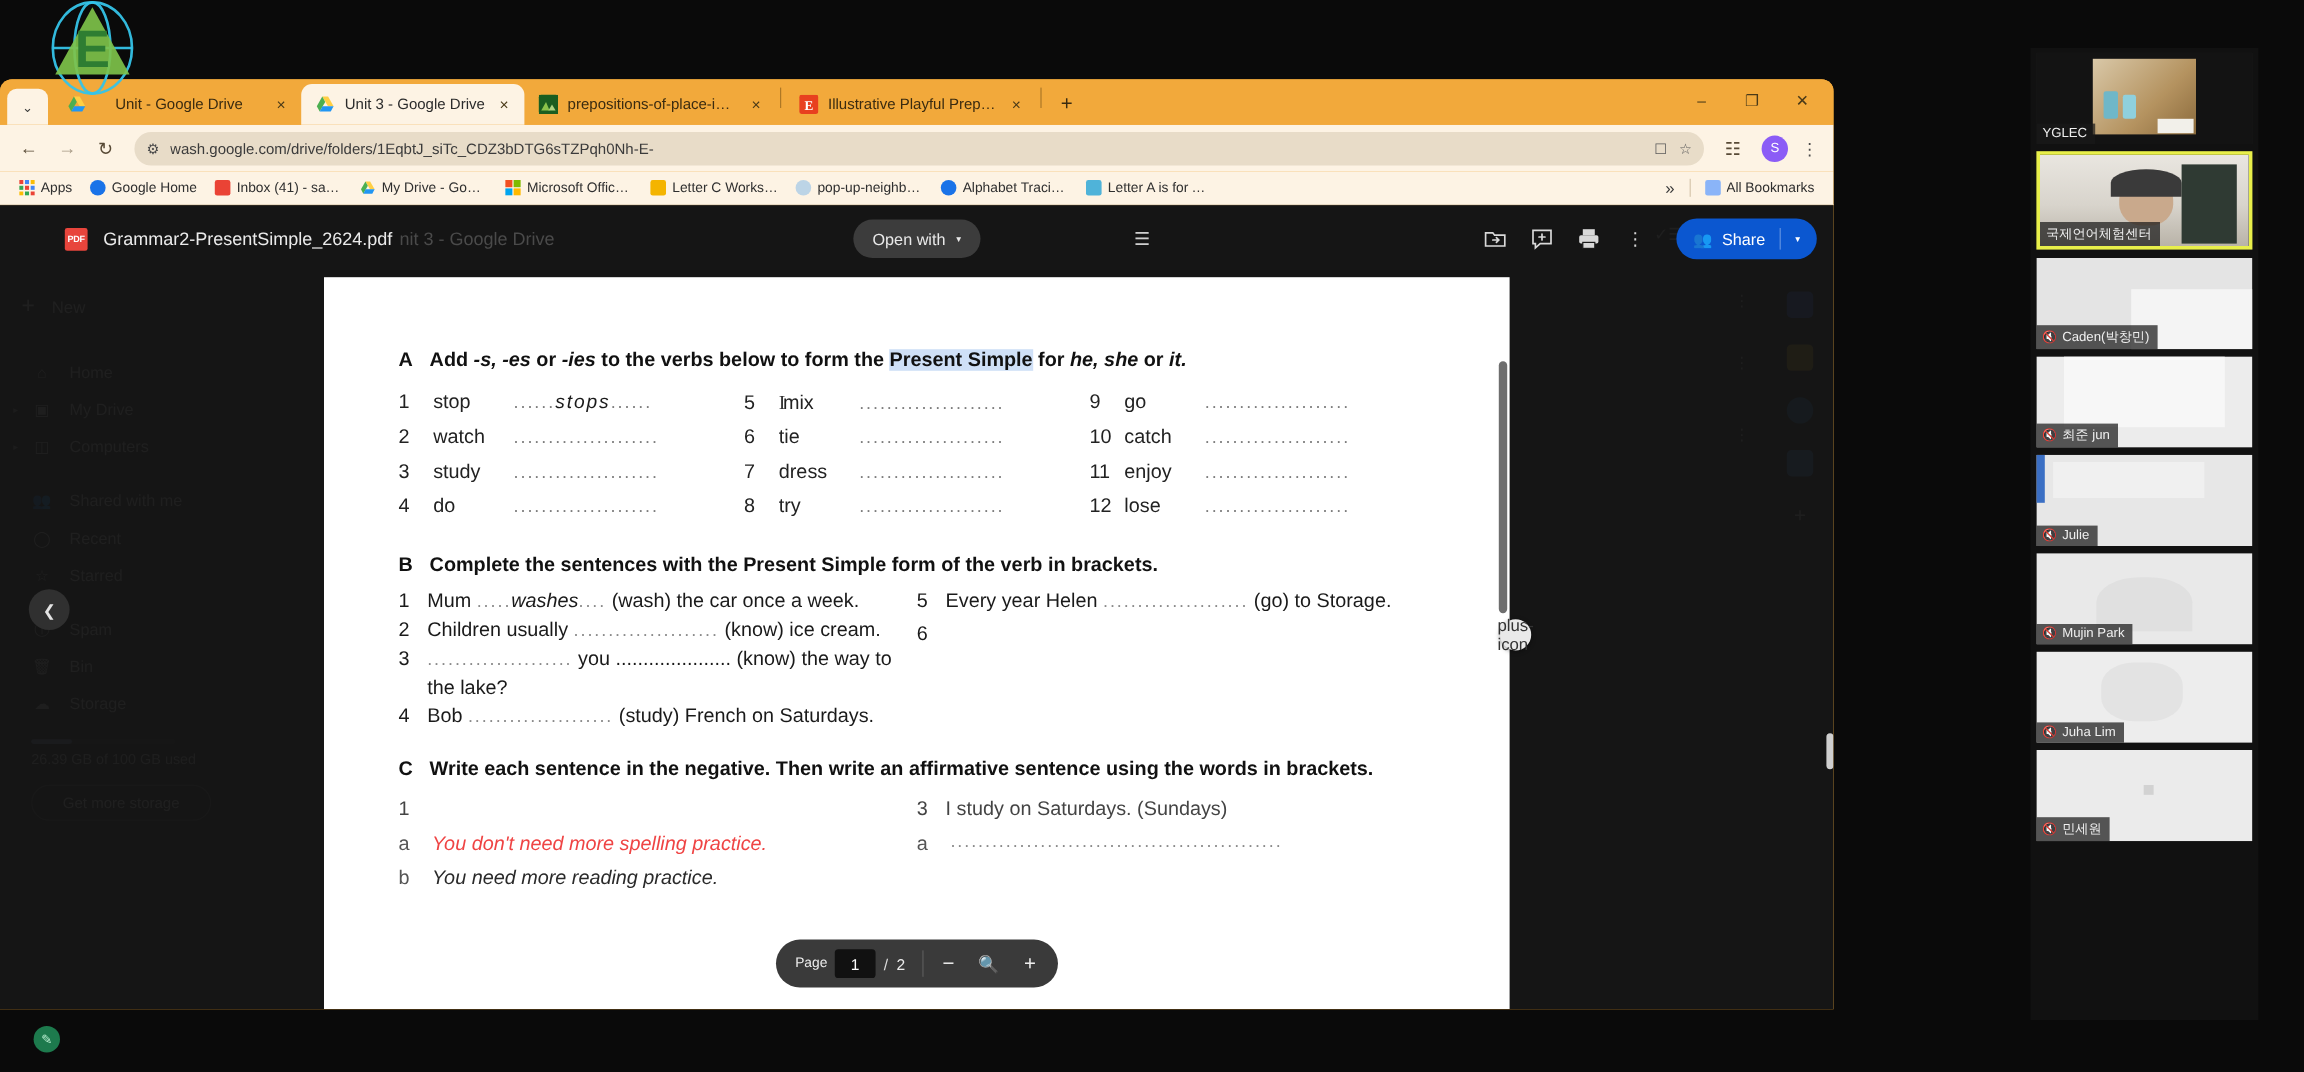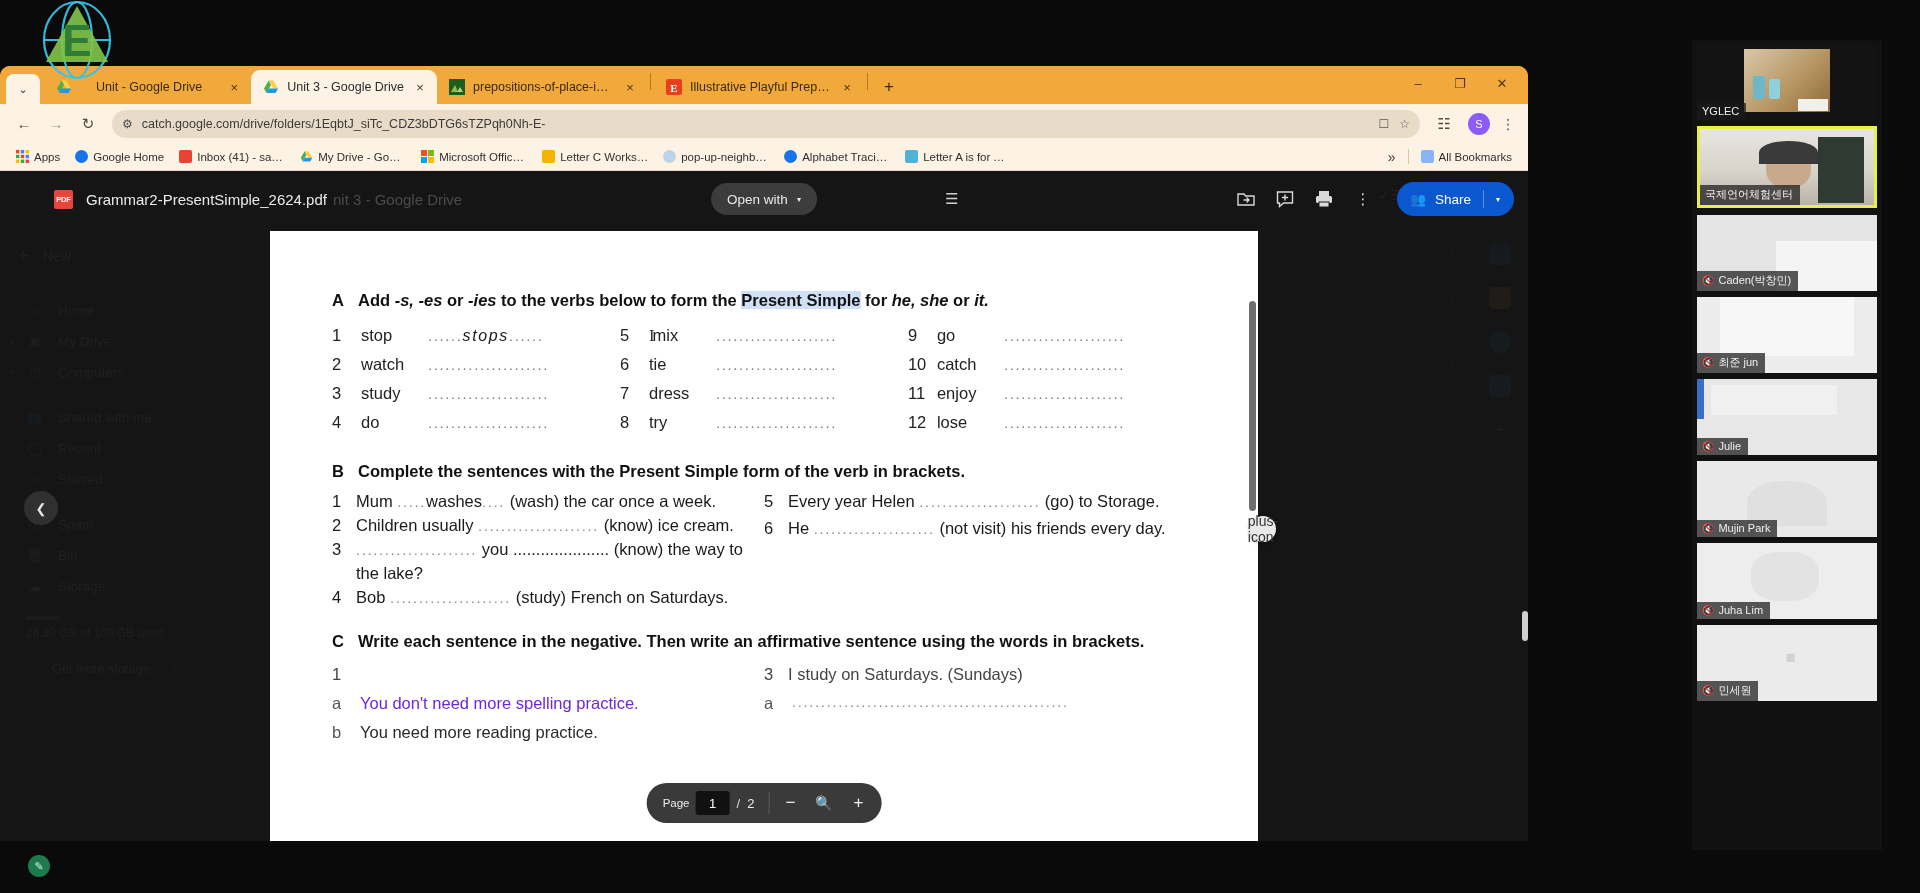--- a/index.html
+++ b/index.html
@@ -145,21 +145,21 @@
   .ln .ans { font-style:italic; color:#1a1a1a; font-size:16px; }
   .caretmark { font-family:"Liberation Serif", serif; color:#333; margin-right:-2px; }
   .secthead { margin-top:20px; font-size:16.5px; font-weight:bold; color:#111;
               display:flex; gap:12px; }
   .secthead .lt { width:14px; flex:0 0 14px; }
   .b-grid { display:flex; margin-top:9px; font-size:16.5px; color:#1a1a1a; }
   .b-grid .bcol { width:50%; }
   .brow { display:flex; gap:8px; line-height:1.45; min-height:24px; }
   .brow .num { width:16px; flex:0 0 16px; }
   .dots { color:#8a8a8a; letter-spacing:1.6px; font-size:15px; }
-  .ital { }
+  .ital { font-style:italic; }
   .c-grid { display:flex; margin-top:12px; font-size:16.5px; color:#444; }
   .c-grid .ccol { width:50%; }
   .subrow { display:flex; gap:10px; line-height:1.5; }
   .subrow .sl { width:18px; flex:0 0 18px; color:#555; }
 
   
   .pager { position:absolute; left:50%; transform:translateX(-50%); bottom:18px;
            height:40px; background:#3a3a3a; border-radius:20px; display:flex;
            align-items:center; color:#ececec; font-size:13px; padding:0 6px; }
   .pager .lab { font-size:11.5px; padding:0 6px 0 10px; }
@@ -274,21 +274,21 @@
         <div>✕</div>
       </div>
     </div>
 
     <div class="omnirow">
       <div class="navbtn">←</div>
       <div class="navbtn dim">→</div>
       <div class="navbtn">↻</div>
       <div class="omnibox">
         <span style="font-size:12px;color:#4b4b4b;">⚙</span>
-        <span class="url">catch.google.com/drive/folders/1EqbtJ_siTc_CDZ3bDTG6sTZPqh0Nh-E-</span>
+        <span class="url">wash.google.com/drive/folders/1EqbtJ_siTc_CDZ3bDTG6sTZPqh0Nh-E-</span>
         <span class="omni-icons">
           <span>☐</span>
           <span>☆</span>
         </span>
       </div>
       <div class="navbtn">☷</div>
       <div class="profileav">S</div>
       <div class="dots3">⋮</div>
     </div>
 
@@ -605,39 +605,38 @@
                   <span><span>Bob </span><span class="dots">.....................</span><span> (study) French on Saturdays.</span></span>
                 </div>
               </div>
               <div class="bcol">
                 <div class="brow">
                   <span class="num">5</span>
                   <span><span>Every year Helen </span><span class="dots">.....................</span><span> (go) to Storage.</span></span>
                 </div>
                 <div class="brow" style="margin-top:3px;">
                   <span class="num">6</span>
-                  <span><span>He </span><span class="dots">.....................</span><span> (not visit) his friends every day.</span></span>
                 </div>
               </div>
             </div>
 
             
             <div class="secthead" style="margin-top:22px;">
               <span class="lt">C</span>
               <span>Write each sentence in the negative. Then write an affirmative sentence using the words in brackets.</span>
             </div>
 
             <div class="c-grid">
               <div class="ccol" style="padding-right:18px;">
                 <div class="brow">
                   <span class="num">1</span>
                 </div>
                 <div class="subrow" style="margin-top:4px;">
                   <span class="sl">a</span>
-                  <span class="ital" style="color:#6d28d9;">You don't need more spelling practice.</span>
+                  <span class="ital" style="color:#ef4444;">You don't need more spelling practice.</span>
                 </div>
                 <div class="subrow" style="margin-top:4px;">
                   <span class="sl">b</span>
                   <span class="ital" style="color:#2a2a2a;">You need more reading practice.</span>
                 </div>
               </div>
               <div class="ccol">
                 <div class="brow">
                   <span class="num">3</span>
                   <span>I study on Saturdays. (Sundays)</span>

